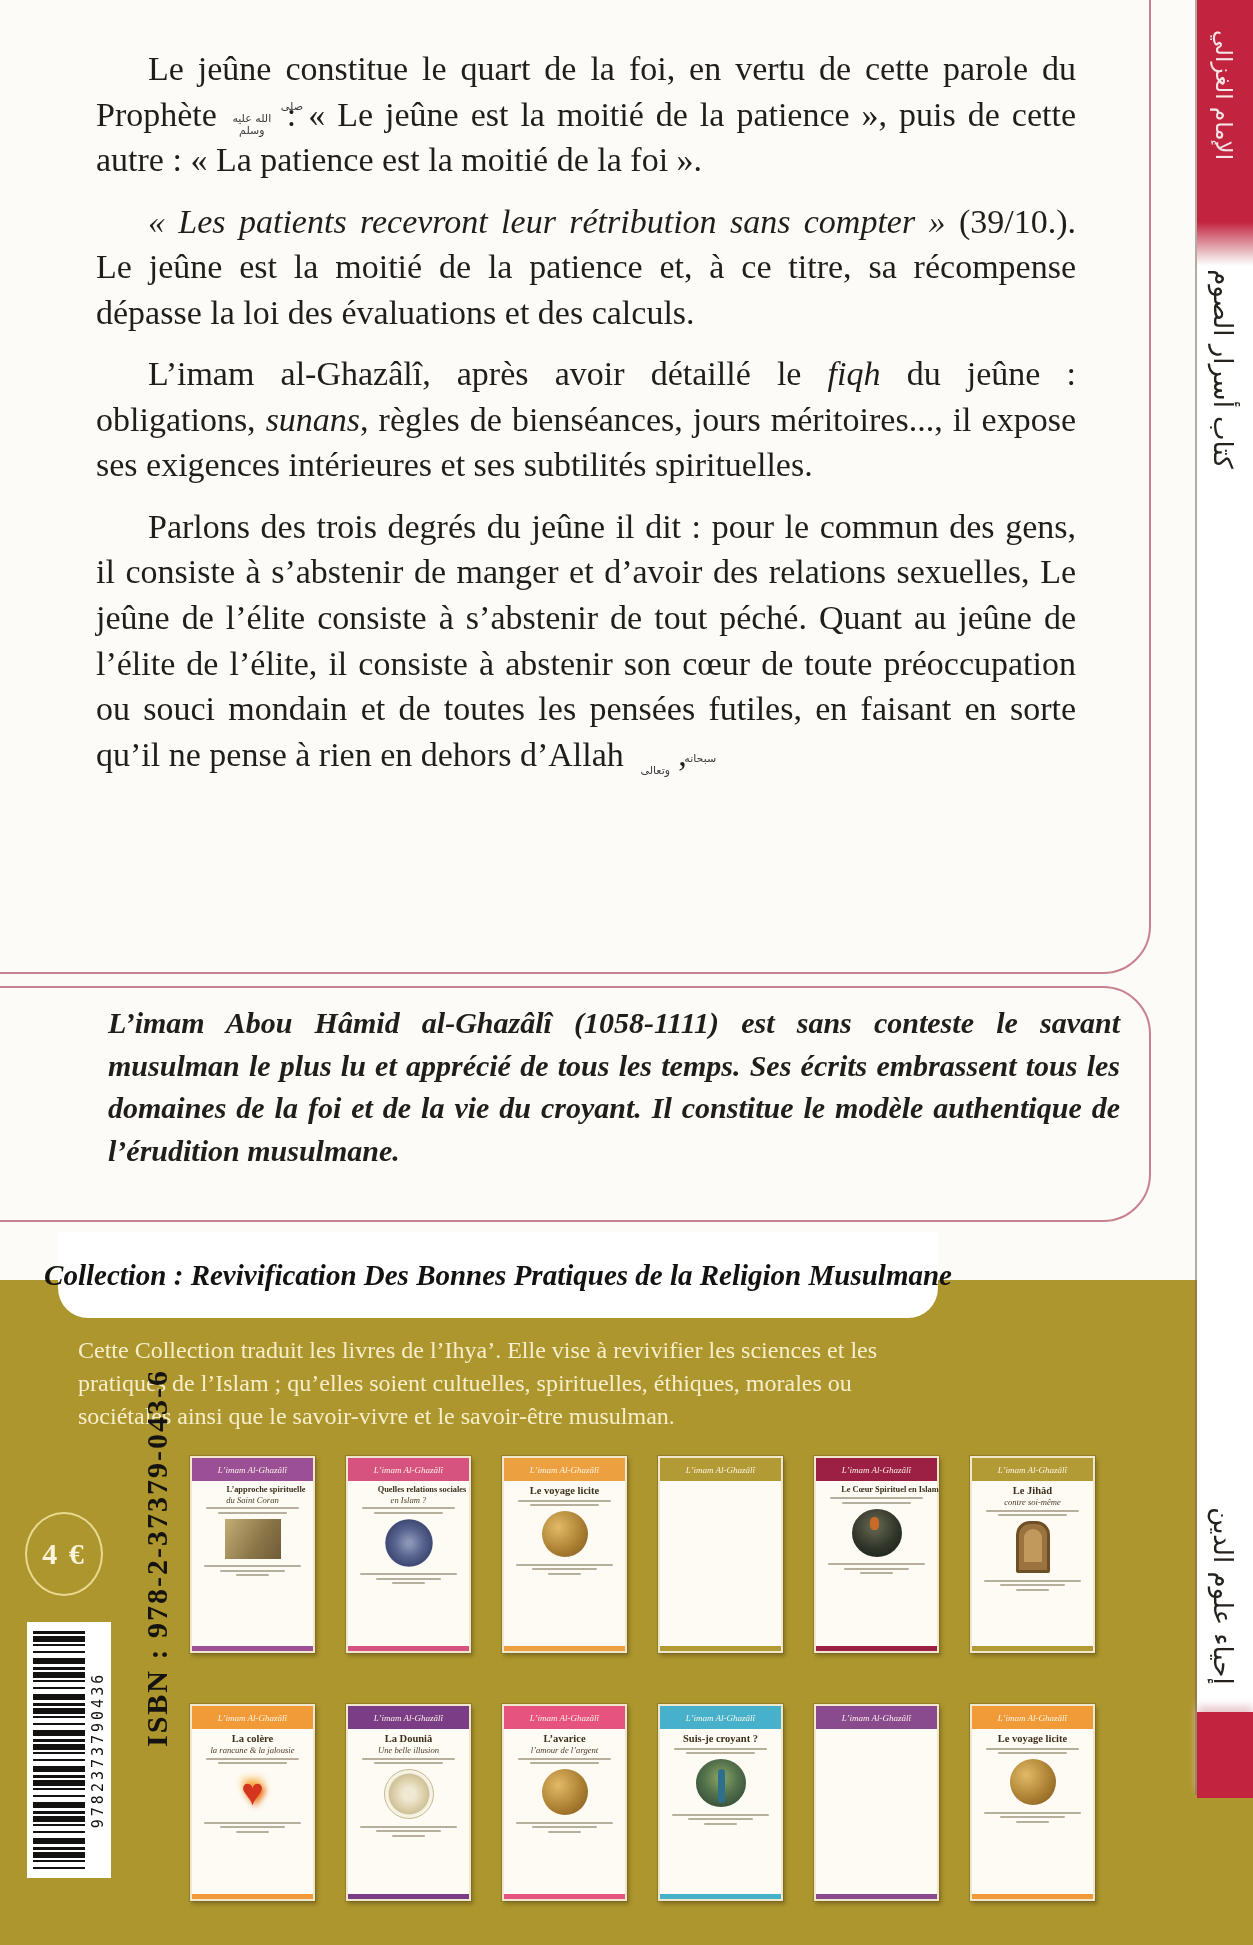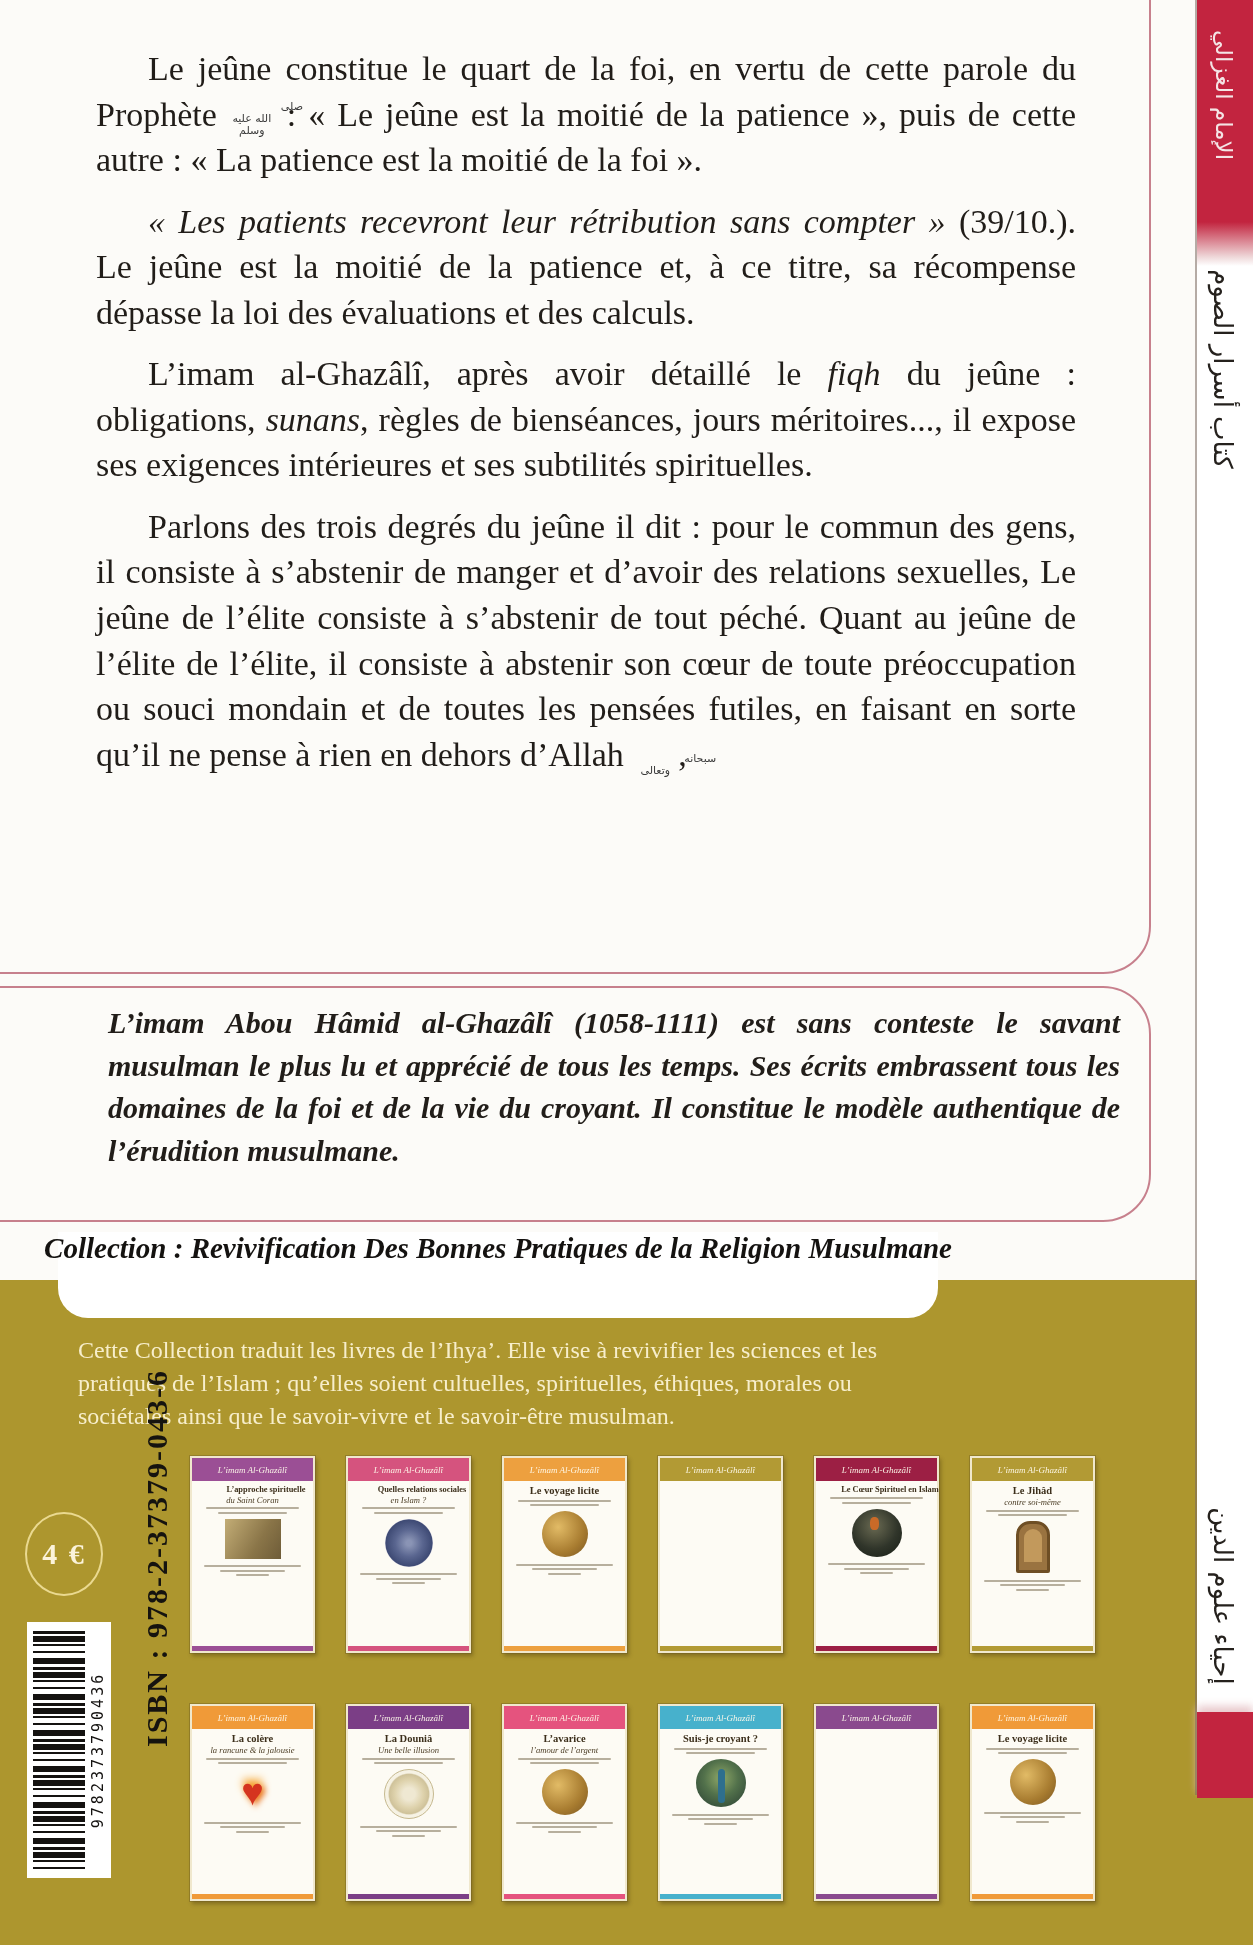--- a/index.html
+++ b/index.html
@@ -17,21 +17,21 @@
   .it{font-style:italic;}
   .hon{display:inline-block;width:46px;font-size:11px;line-height:1.05;text-align:center;
        vertical-align:-8px;font-family:"DejaVu Sans",sans-serif;color:#3a3a3a;}
 
   .bio-text{position:absolute;left:80px;top:1002px;width:1012px;font-size:30px;line-height:1.42;
             font-style:italic;font-weight:600;text-align:justify;margin-left:28px;}
   .bio-name{font-weight:800;}
 
   
   .banner{position:absolute;left:58px;top:1232px;width:880px;height:86px;background:#ffffff;
-          border-radius:0 0 30px 30px;z-index:4;display:flex;align-items:flex-start;justify-content:center;}
+          border-radius:0 0 30px 30px;z-index:4;display:flex;align-items:center;justify-content:center;}
   .banner-title{font-size:29px;font-weight:bold;font-style:italic;color:#141210;white-space:nowrap;}
 
   
   .gold{position:absolute;left:0;top:1280px;width:1197px;height:665px;background:#ad962e;z-index:1;}
   .gold-intro{position:absolute;left:78px;top:1334px;width:855px;font-size:24px;
               line-height:1.38;color:#f7eecb;z-index:2;}
 
   .price-badge{position:absolute;left:25px;top:1512px;width:74px;height:80px;border:2px solid #ead990;
                border-radius:50%;display:flex;align-items:center;justify-content:center;z-index:2;}
   .price-badge span{color:#fbf3da;font-size:30px;font-weight:bold;letter-spacing:2px;}

